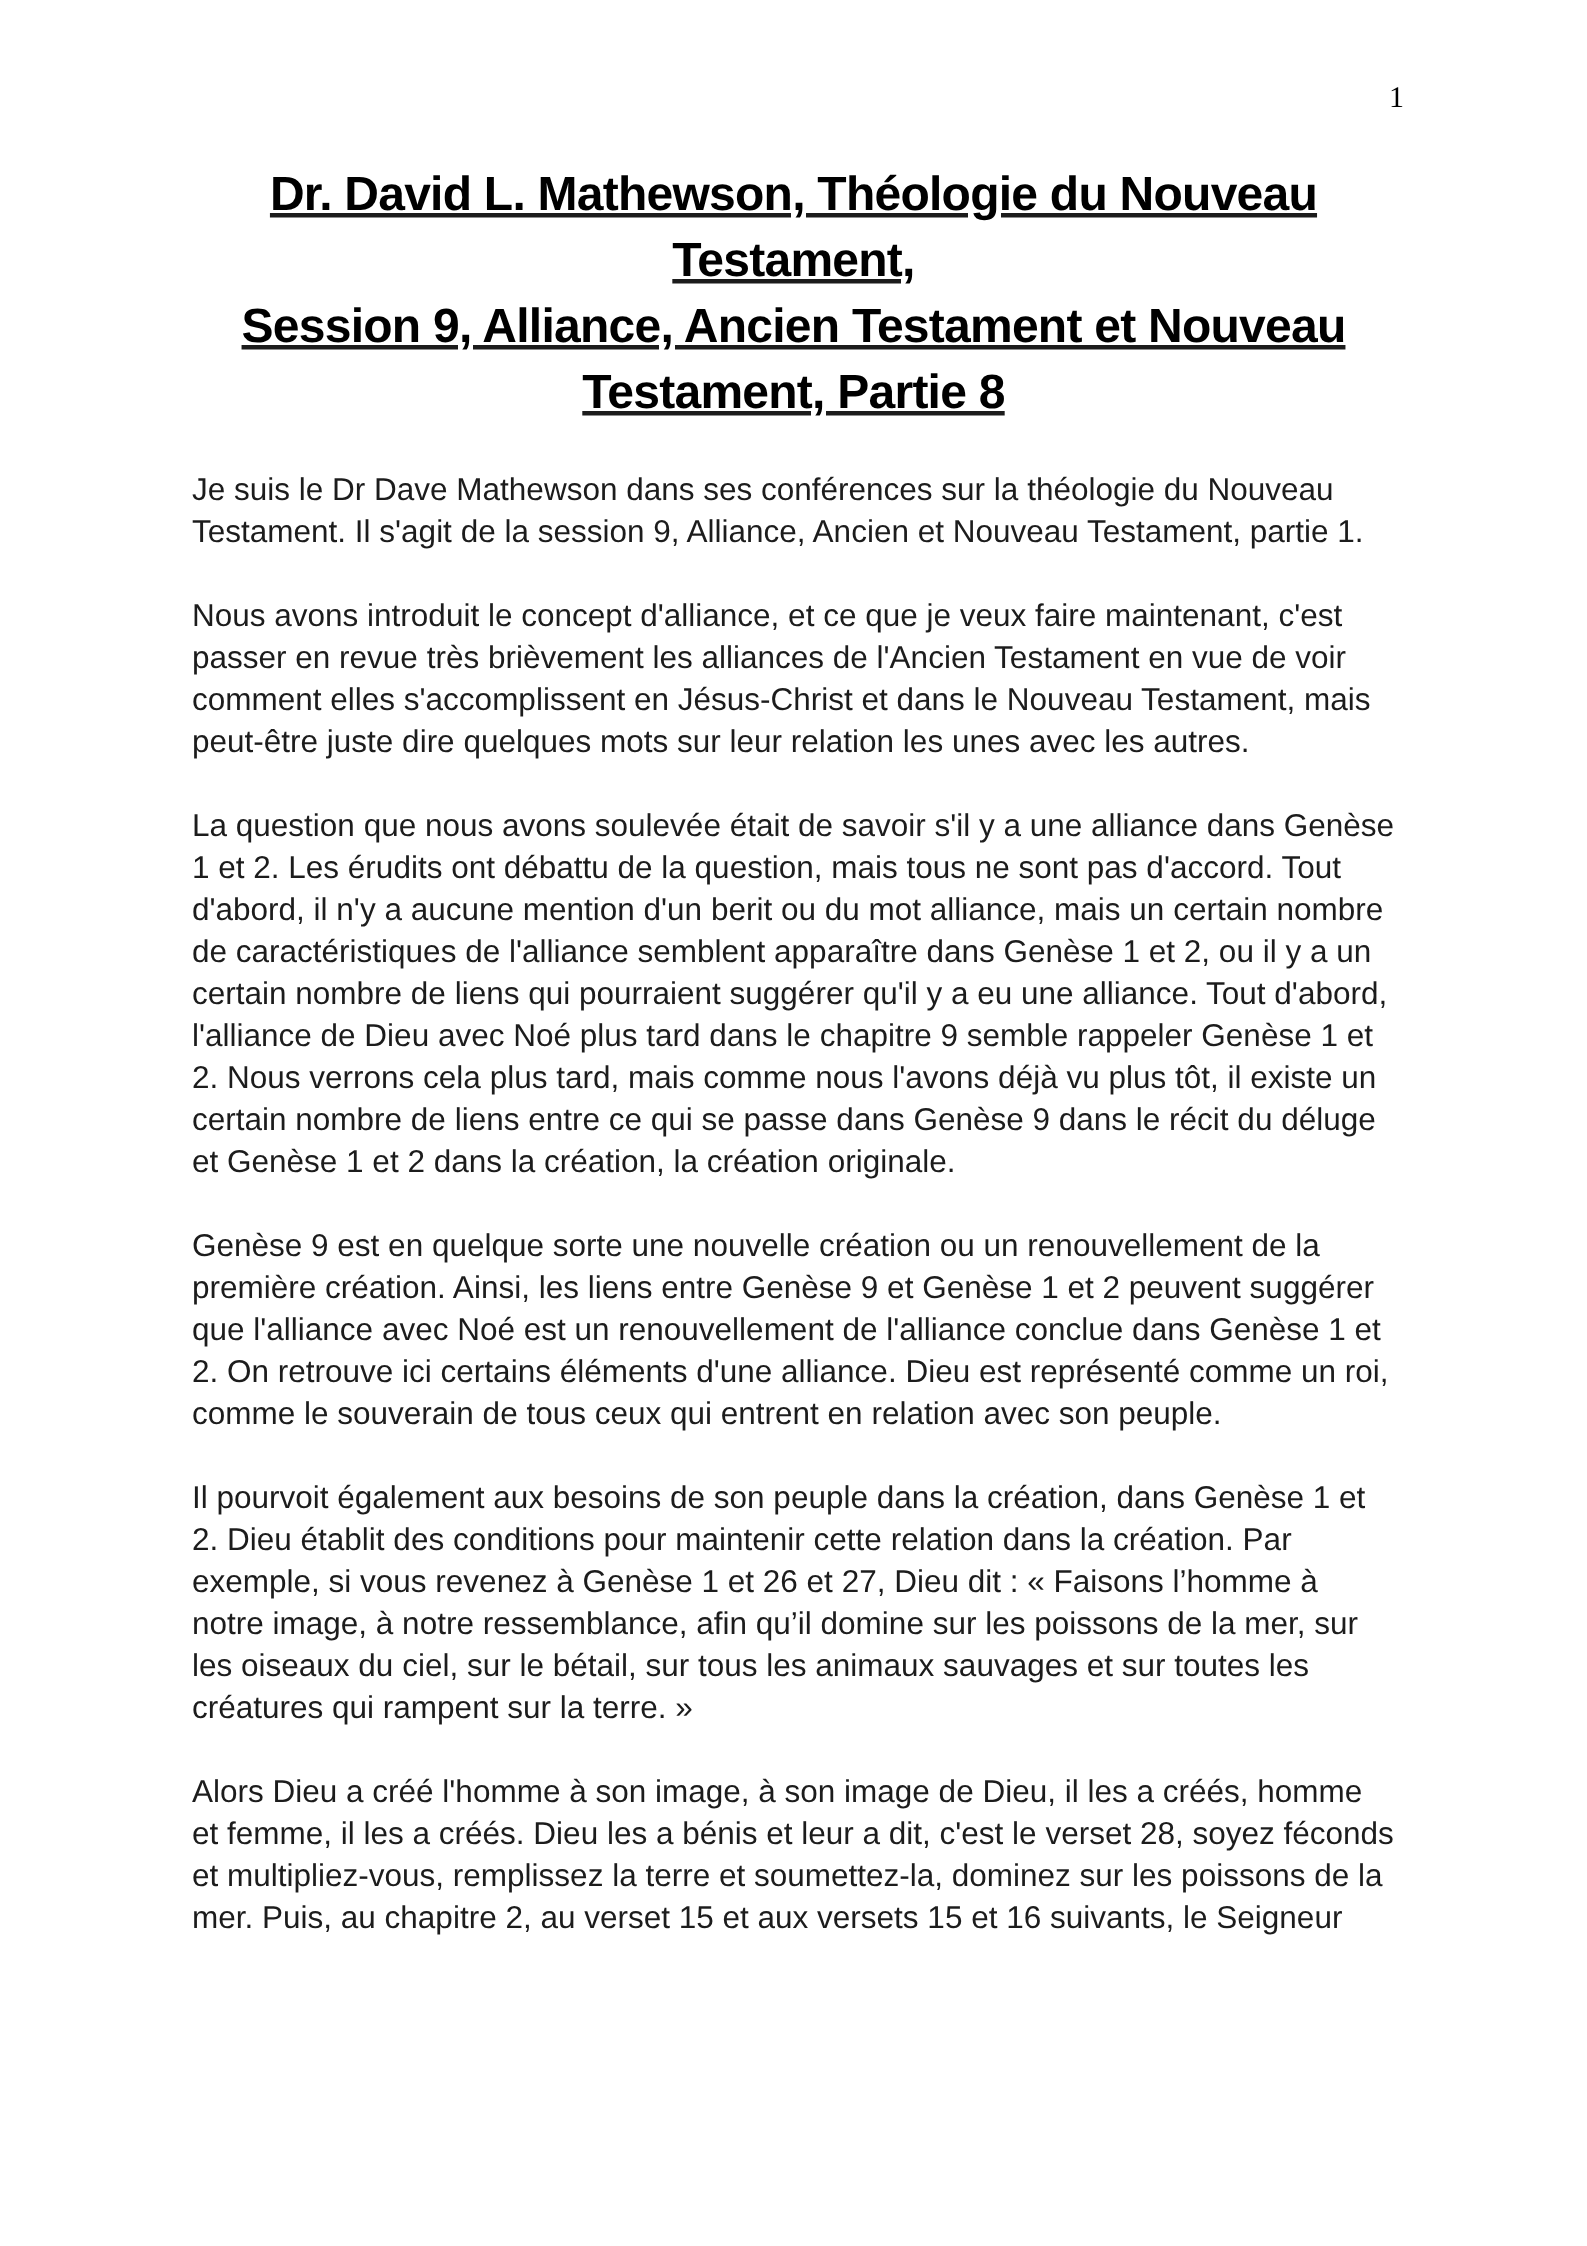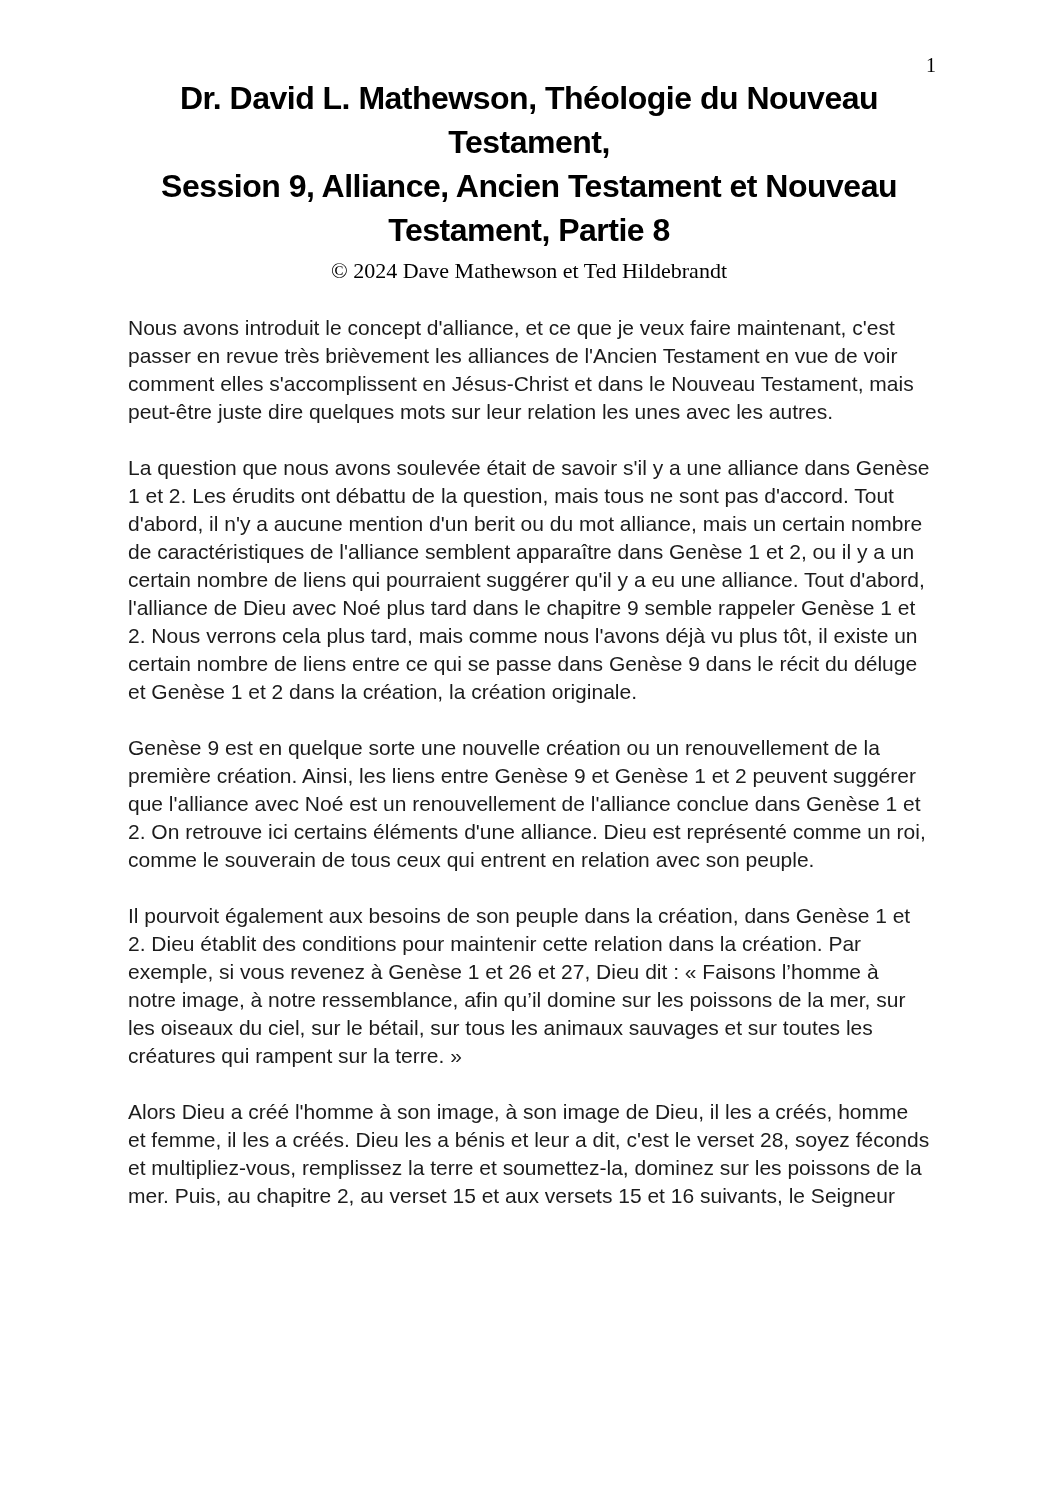--- a/index.html
+++ b/index.html
@@ -20,22 +20,23 @@
   }
   .page-number {
     position: absolute;
     top: 54px;
     right: 122px;
     font-family: "Liberation Serif", serif;
     font-size: 20px;
     color: #000000;
   }
   .doc-header {
-    padding-top: 76px;
+    padding-top: 107px;
     text-align: center;
+    text-decoration: underline;
   }
   .doc-title {
     margin: 0 auto;
     max-width: 800px;
     font-size: 32px;
     line-height: 44px;
     font-weight: bold;
     letter-spacing: -0.5px;
     color: #000000;
   }
@@ -64,24 +65,24 @@
 
 <div class="page">
 
   <div class="page-number">1</div>
 
   <header class="doc-header">
     <h1 class="doc-title">
       <span class="title-line">Dr. David L. Mathewson, Théologie du Nouveau Testament,</span>
       <span class="title-line">Session 9, Alliance, Ancien Testament et Nouveau Testament, Partie 8</span>
     </h1>
-    <div class="copyright">© 2024 Dave Mathewson et Ted Hildebrandt</div>
   </header>
 
   <main class="doc-body">
+    <p>Je suis le Dr Dave Mathewson dans ses conférences sur la théologie du Nouveau Testament. Il s'agit de la session 9, Alliance, Ancien et Nouveau Testament, partie 1.</p>
     <p>Nous avons introduit le concept d'alliance, et ce que je veux faire maintenant, c'est passer en revue très brièvement les alliances de l'Ancien Testament en vue de voir comment elles s'accomplissent en Jésus-Christ et dans le Nouveau Testament, mais peut-être juste dire quelques mots sur leur relation les unes avec les autres.</p>
     <p>La question que nous avons soulevée était de savoir s'il y a une alliance dans Genèse 1 et 2. Les érudits ont débattu de la question, mais tous ne sont pas d'accord. Tout d'abord, il n'y a aucune mention d'un berit ou du mot alliance, mais un certain nombre de caractéristiques de l'alliance semblent apparaître dans Genèse 1 et 2, ou il y a un certain nombre de liens qui pourraient suggérer qu'il y a eu une alliance. Tout d'abord, l'alliance de Dieu avec Noé plus tard dans le chapitre 9 semble rappeler Genèse 1 et 2. Nous verrons cela plus tard, mais comme nous l'avons déjà vu plus tôt, il existe un certain nombre de liens entre ce qui se passe dans Genèse 9 dans le récit du déluge et Genèse 1 et 2 dans la création, la création originale.</p>
     <p>Genèse 9 est en quelque sorte une nouvelle création ou un renouvellement de la première création. Ainsi, les liens entre Genèse 9 et Genèse 1 et 2 peuvent suggérer que l'alliance avec Noé est un renouvellement de l'alliance conclue dans Genèse 1 et 2. On retrouve ici certains éléments d'une alliance. Dieu est représenté comme un roi, comme le souverain de tous ceux qui entrent en relation avec son peuple.</p>
     <p>Il pourvoit également aux besoins de son peuple dans la création, dans Genèse 1 et 2. Dieu établit des conditions pour maintenir cette relation dans la création. Par exemple, si vous revenez à Genèse 1 et 26 et 27, Dieu dit : « Faisons l’homme à notre image, à notre ressemblance, afin qu’il domine sur les poissons de la mer, sur les oiseaux du ciel, sur le bétail, sur tous les animaux sauvages et sur toutes les créatures qui rampent sur la terre. »</p>
     <p>Alors Dieu a créé l'homme à son image, à son image de Dieu, il les a créés, homme et femme, il les a créés. Dieu les a bénis et leur a dit, c'est le verset 28, soyez féconds et multipliez-vous, remplissez la terre et soumettez-la, dominez sur les poissons de la mer. Puis, au chapitre 2, au verset 15 et aux versets 15 et 16 suivants, le Seigneur</p>
   </main>
 
 </div>
 
 </body></html>

